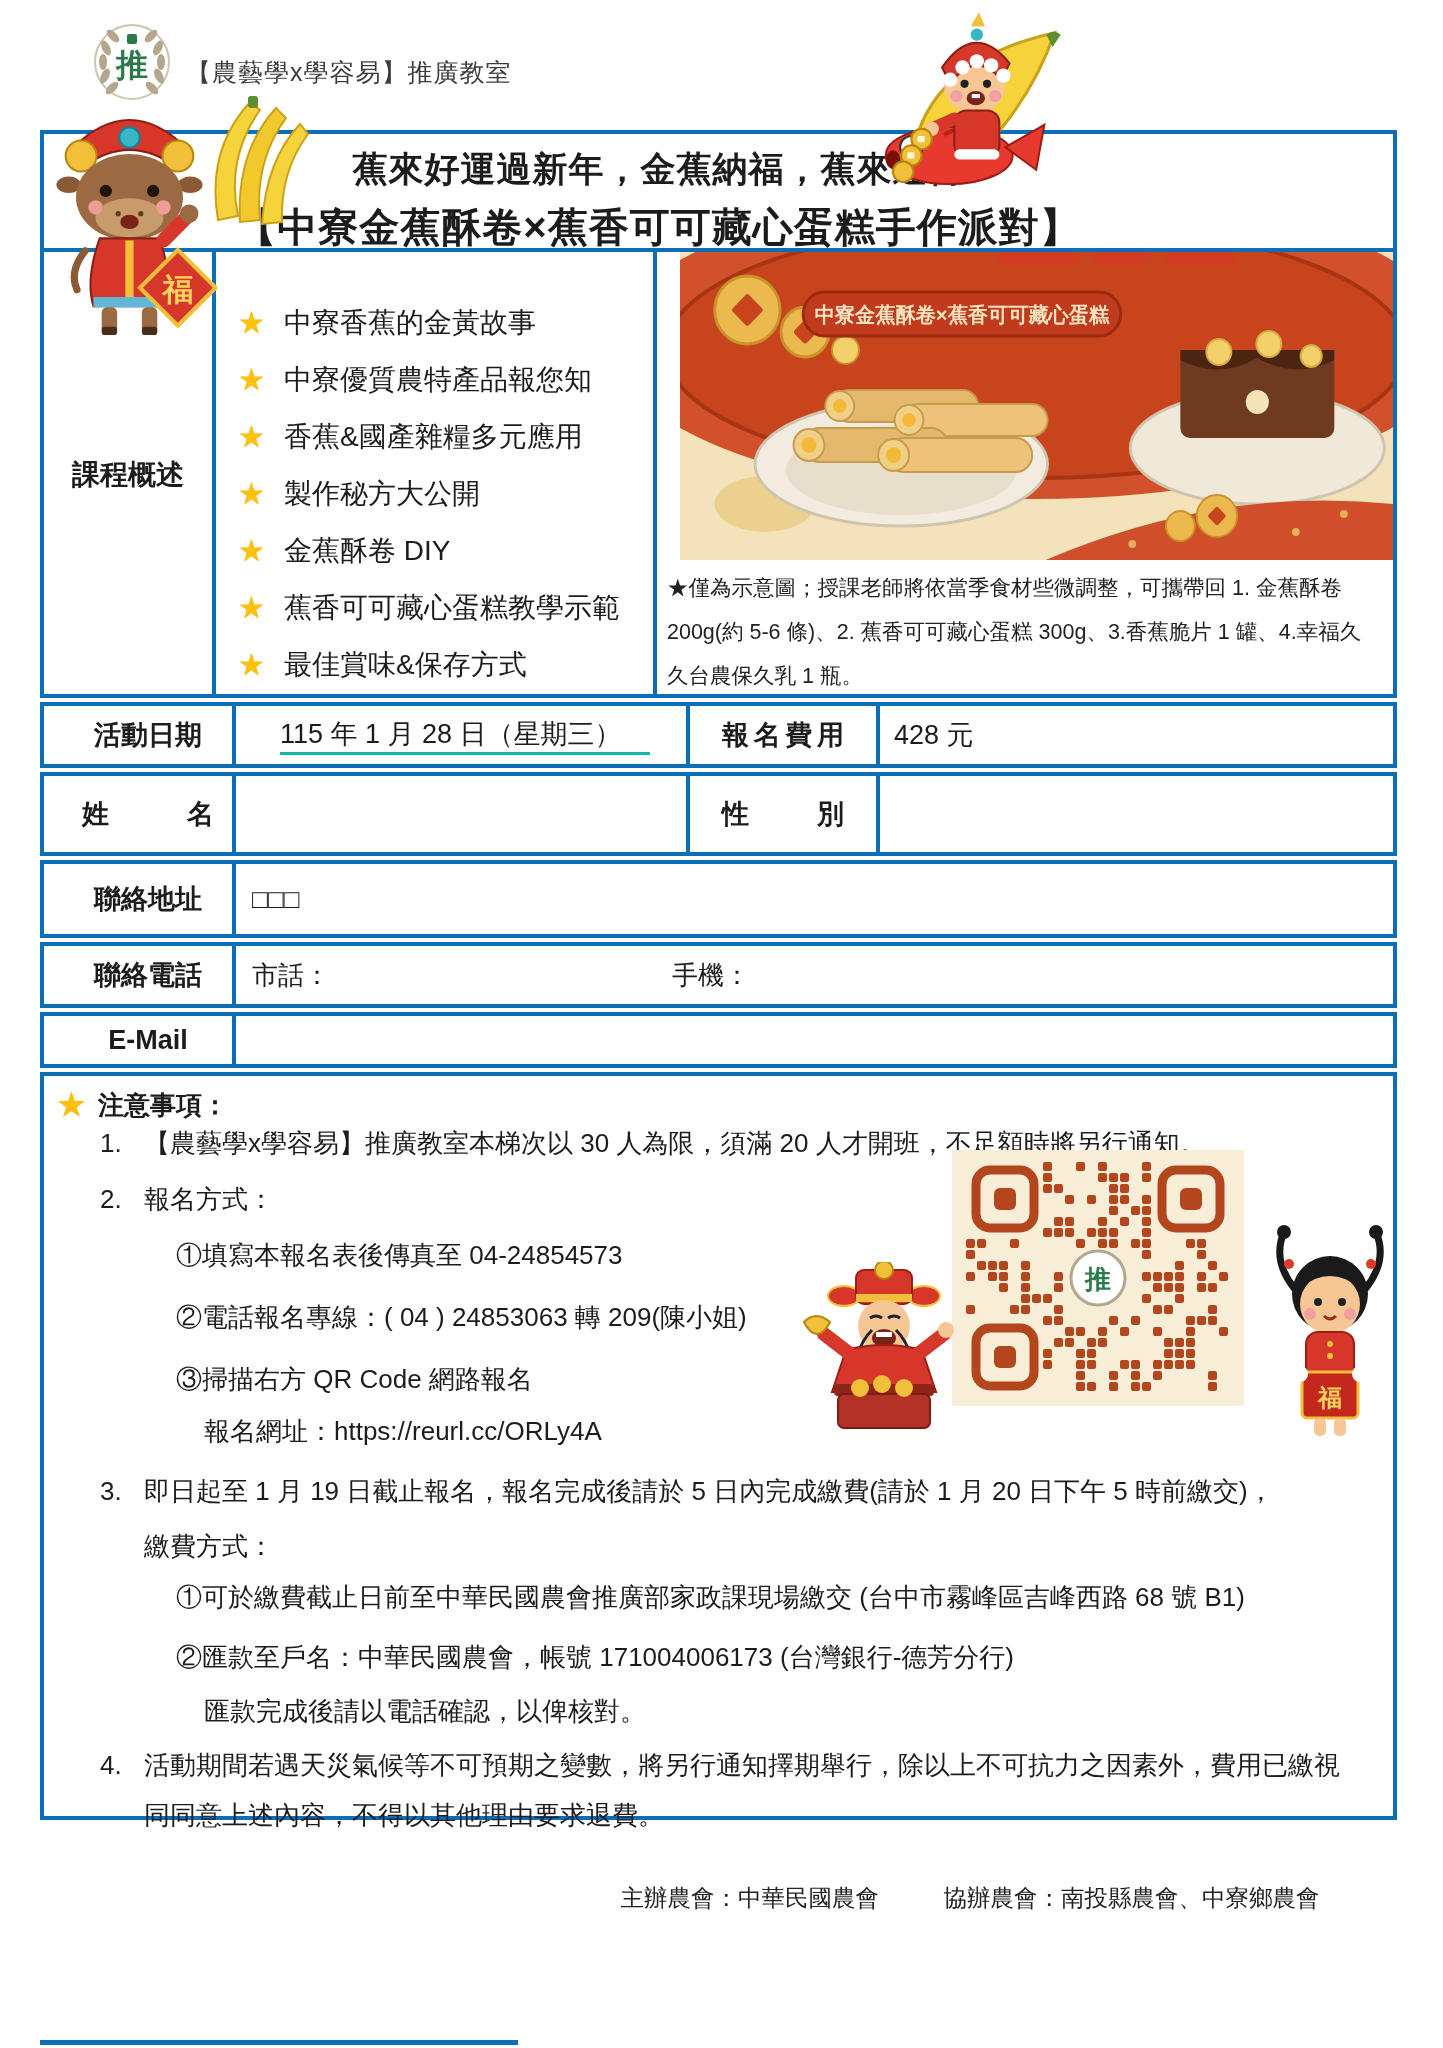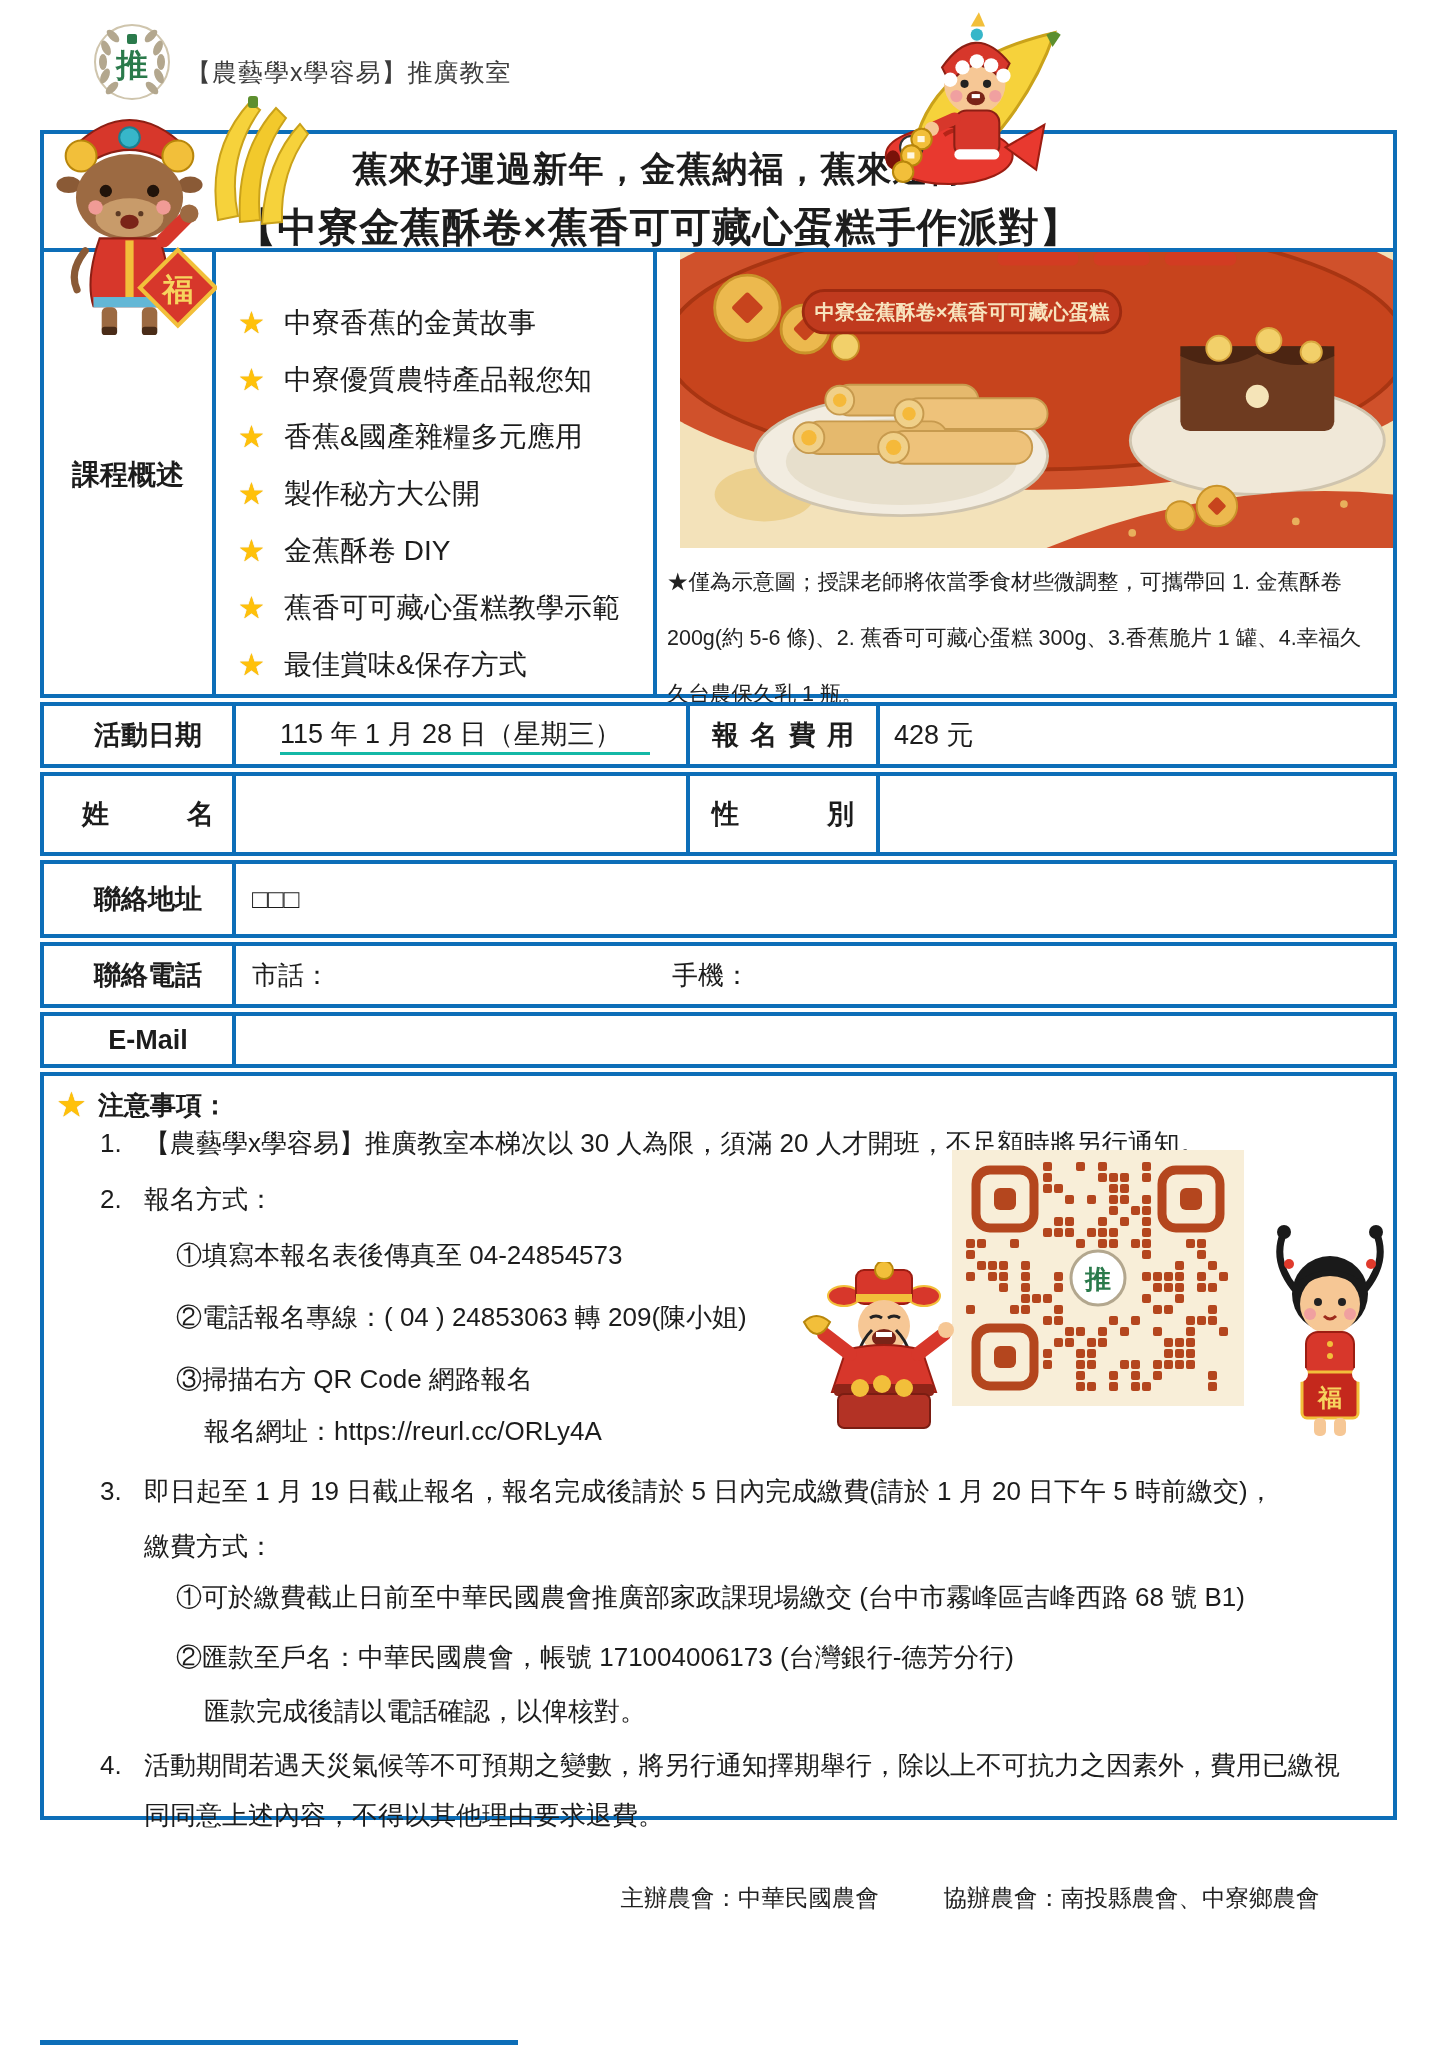--- a/index.html
+++ b/index.html
@@ -29,27 +29,27 @@
 
   .course-wrap { display:flex; height:446px; }
   .cell-label { width:172px; border-right:4px solid var(--blue); display:flex;
                 align-items:center; justify-content:center; font-weight:700; font-size:28px; }
   .course-list { width:441px; border-right:4px solid var(--blue); padding:42px 0 0 22px; }
   .course-item { height:57px; display:flex; align-items:center; font-size:28px; }
   .star { color:var(--star); font-size:30px; width:46px; text-shadow:0 0 1px #d99a00; }
   .course-media { flex:1; display:flex; flex-direction:column; }
   .banner { height:308px;margin-left:23px; }
   .banner svg { display:block; width:100%; height:100%; }
-  .caption { padding:6px 14px 0 10px; font-size:21.5px; line-height:56px; color:#222;border-radius:15px; }
+  .caption { padding:6px 14px 0 10px; font-size:21.5px; line-height:44px; color:#222;border-radius:15px; }
 
   .row-cells { display:flex; height:100%; align-items:stretch; font-size:27px;margin-left:20px; }
   .rc { display:flex; align-items:center; }
   .c1 { width:172px; border-right:4px solid var(--blue); justify-content:center; font-weight:700; }
   .c2 { width:454px; border-right:4px solid var(--blue); padding-left:44px; }
-  .c3 { width:190px; border-right:4px solid var(--blue); font-weight:700; padding:0 22px; }
+  .c3 { width:190px; border-right:4px solid var(--blue); font-weight:700; padding:0 32px; }
   .c4 { flex:1; padding-left:14px; }
   .spread { width:100%; text-align:justify; text-align-last:justify; }
   .pad-name { padding:16px 18px; }
   .underline-val { border-bottom:3px solid #14b8a6; padding-right:28px; }
   .val-left { padding-left:16px; font-size:26px; }
   .phone-home { display:inline-block; width:420px; }
 
   
   .box7 { position:relative; font-size:26px; }
   .nline { position:absolute; line-height:42px; }

